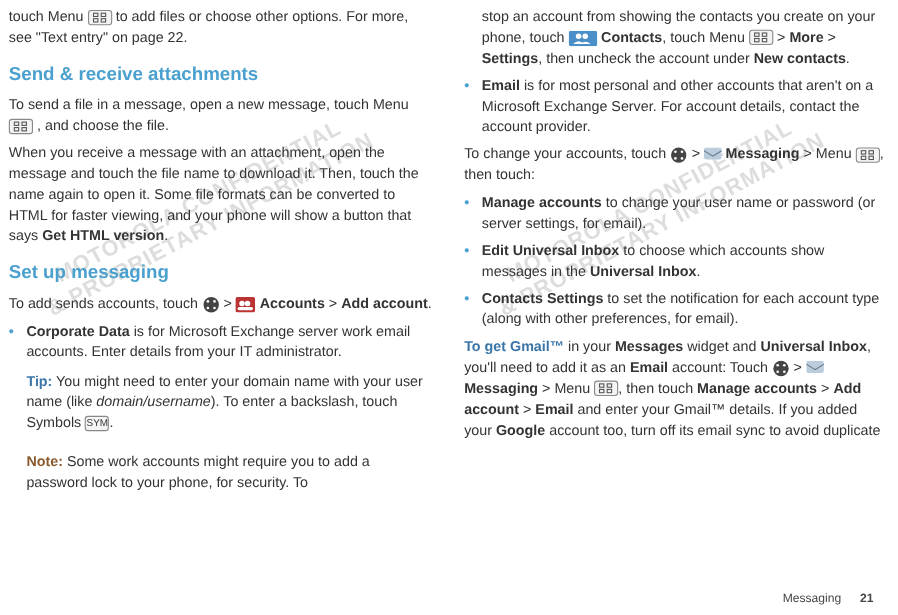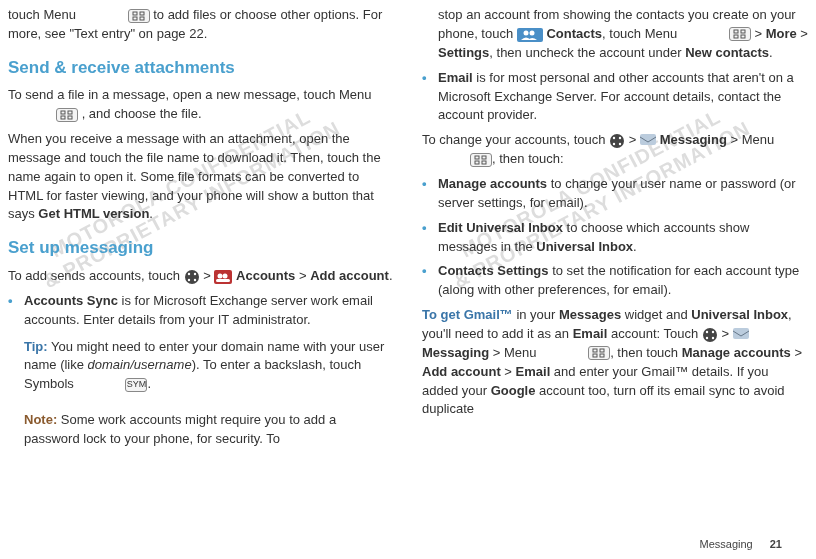--- a/index.html
+++ b/index.html
@@ -10,22 +10,22 @@
   .heading { color: #4aa0ce; font-size: 17px; font-weight: 700; margin: 12px 0 6px; }
   .tip { color: #3a75a8; font-weight: bold; }
   .note { color: #8a5a2e; font-weight: bold; }
   .bold { font-weight: bold; }
   .italic { font-style: italic; }
   ul.bullets { list-style: none; padding-left: 0; margin: 6px 0; }
   ul.bullets > li { position: relative; padding-left: 16px; margin: 6px 0; }
   ul.bullets > li::before { content: "•"; position: absolute; left: 0; color: #4aa0ce; font-weight: bold; }
   .sub { padding-left: 16px; }
   .icon { display: inline-block; vertical-align: middle; }
-  .icon-pill { display:inline-flex; align-items:center; justify-content:center; width:22px; height:14px; border:1px solid #888; border-radius:3px; background:#f4f4f4; font-size:9px; vertical-align:middle; padding:0 1px;margin-left:48px; }
-  .footer { position: absolute; bottom: 6px; right: 34px; font-size: 11px; color: #444; }
+  .icon-pill { display:inline-flex; align-items:center; justify-content:center; width:22px; height:14px; border:1px solid #888; border-radius:3px; background:#f4f4f4; font-size:9px; vertical-align:middle; padding:0 1px; }
+  .footer { position: absolute; bottom: 6px; right: 22px; font-size: 11px; color: #444; }
   .footer .pg { font-weight: bold; margin-left: 14px; }
   .wm { position: absolute; transform: rotate(-28deg); color: #ddd; font-size: 20px; font-weight: bold; letter-spacing: 1px; line-height: 1.2; pointer-events: none; z-index: -1; text-align:center; white-space:pre; }
   .wm1 { top: 170px; left: 20px; }
   .wm2 { top: 170px; left: 430px; }
   svg { vertical-align: middle; }
 </style>
 </head>
 <body>
 
 <div class="wm wm1">MOTOROLA CONFIDENTIAL
@@ -85,21 +85,21 @@
             <rect width="18" height="14" rx="2" fill="#b33"></rect>
             <circle cx="6" cy="6" r="2.5" fill="#fff"></circle>
             <circle cx="11" cy="6" r="2.5" fill="#fff"></circle>
             <rect x="2" y="9" width="14" height="3" rx="1.5" fill="#fff"></rect>
           </svg></span>
       <span class="bold"> Accounts</span> &gt; <span class="bold">Add account</span>.
     </p>
 
     <ul class="bullets">
       <li>
-        <span class="bold">Accounts Sync</span><span> is for Microsoft Exchange server work email accounts. Enter details from your IT administrator.</span>
+        <span class="bold">Corporate Data</span><span> is for Microsoft Exchange server work email accounts. Enter details from your IT administrator.</span>
         <p class="sub" style="padding-left:0;margin-top:8px">
           <span class="tip">Tip:</span><span> You might need to enter your domain name with your user name (like </span><span class="italic">domain/username</span><span>). To enter a backslash, touch Symbols </span><span class="icon-pill">SYM</span>.
         </p>
         <p class="sub" style="padding-left:0;margin-top:17px">
           <span class="note">Note:</span><span> Some work accounts might require you to add a password lock to your phone, for security. To</span>
         </p>
       </li>
     </ul>
   </div>
 

